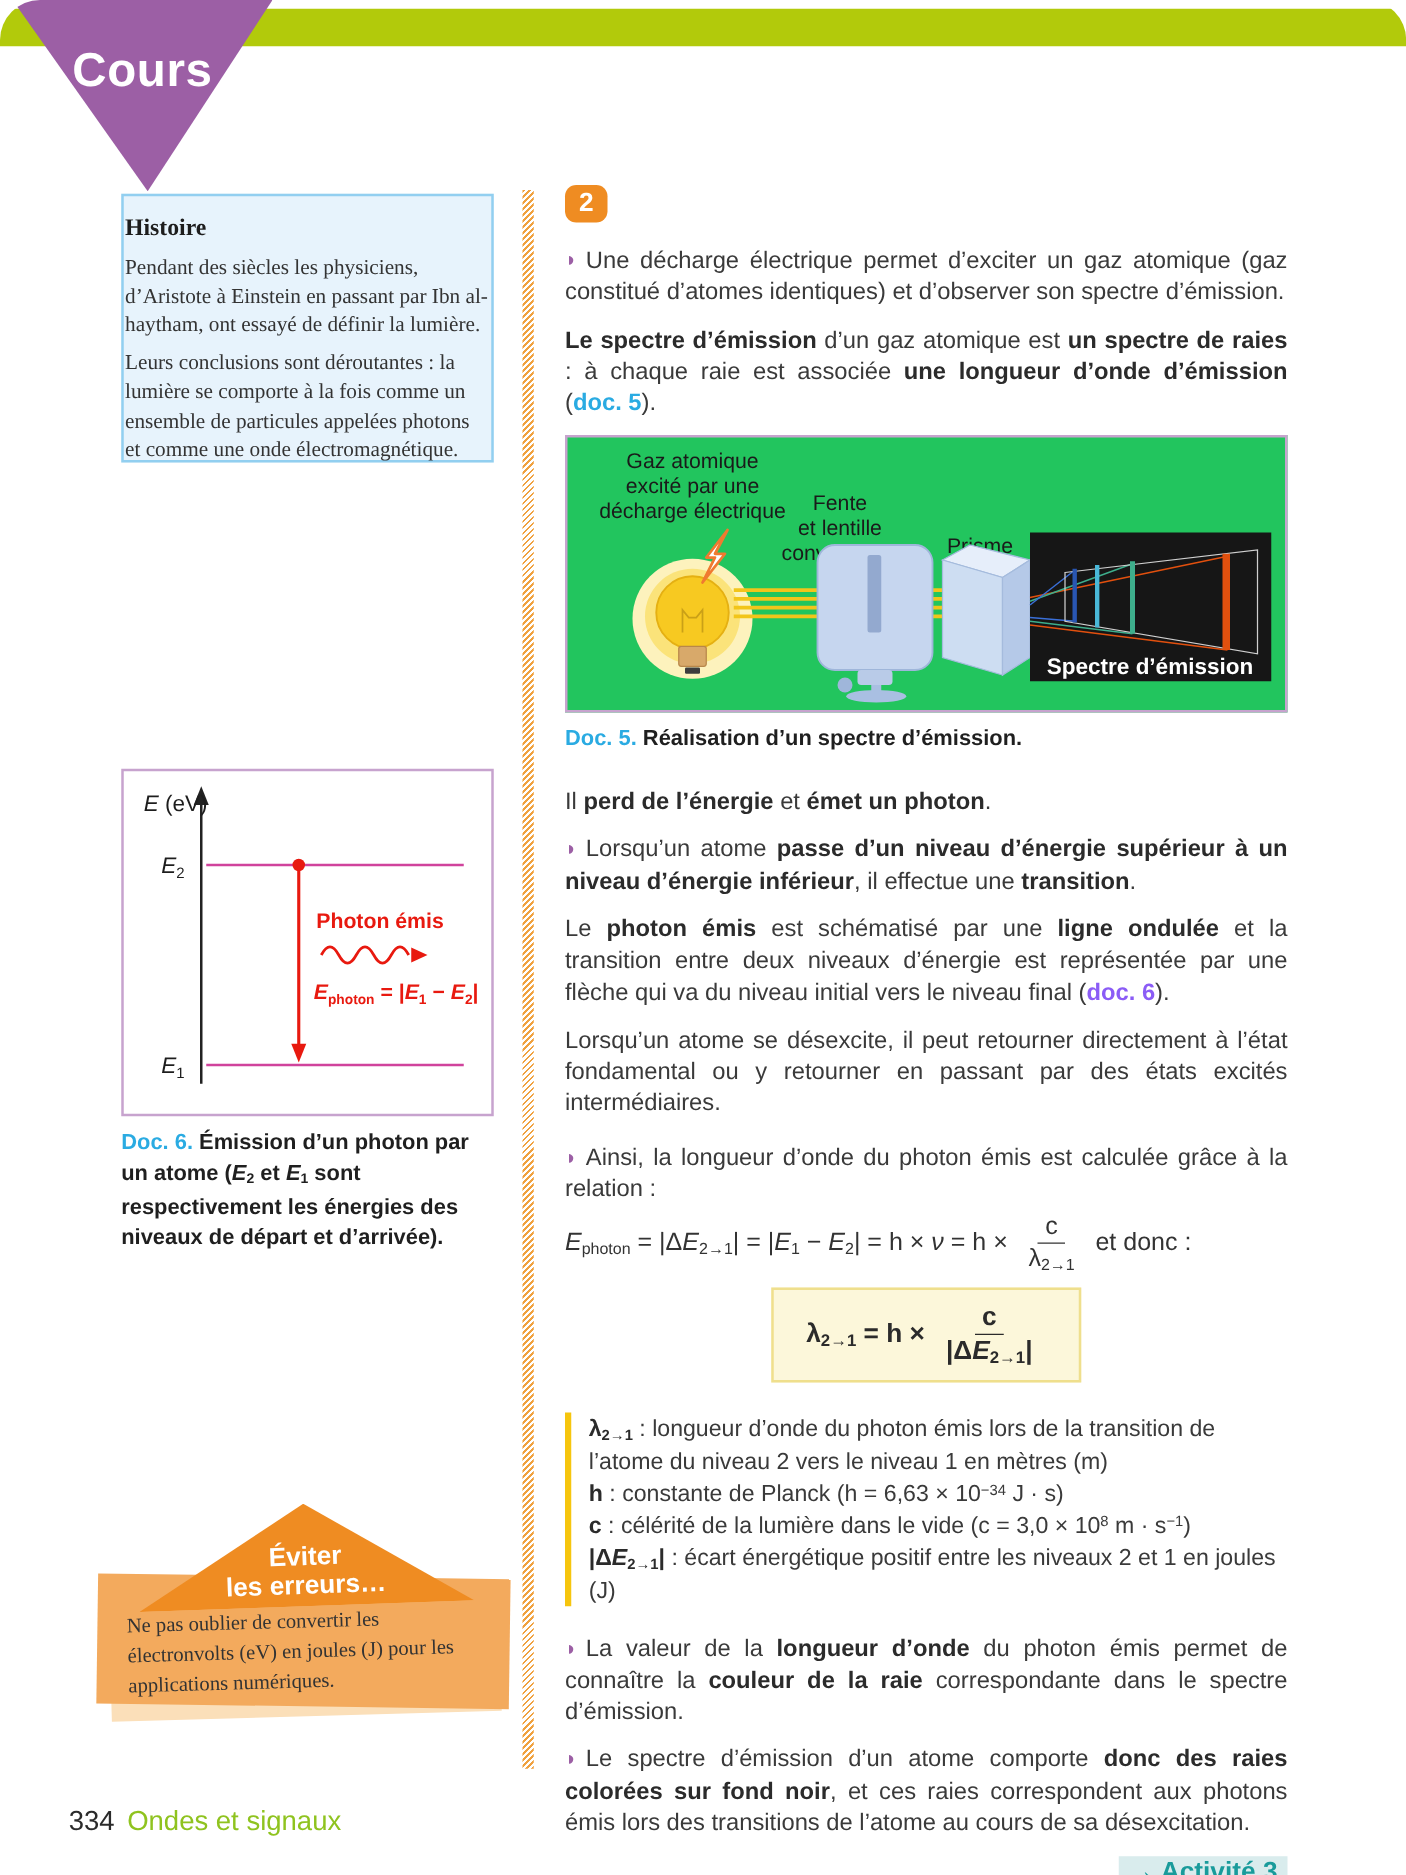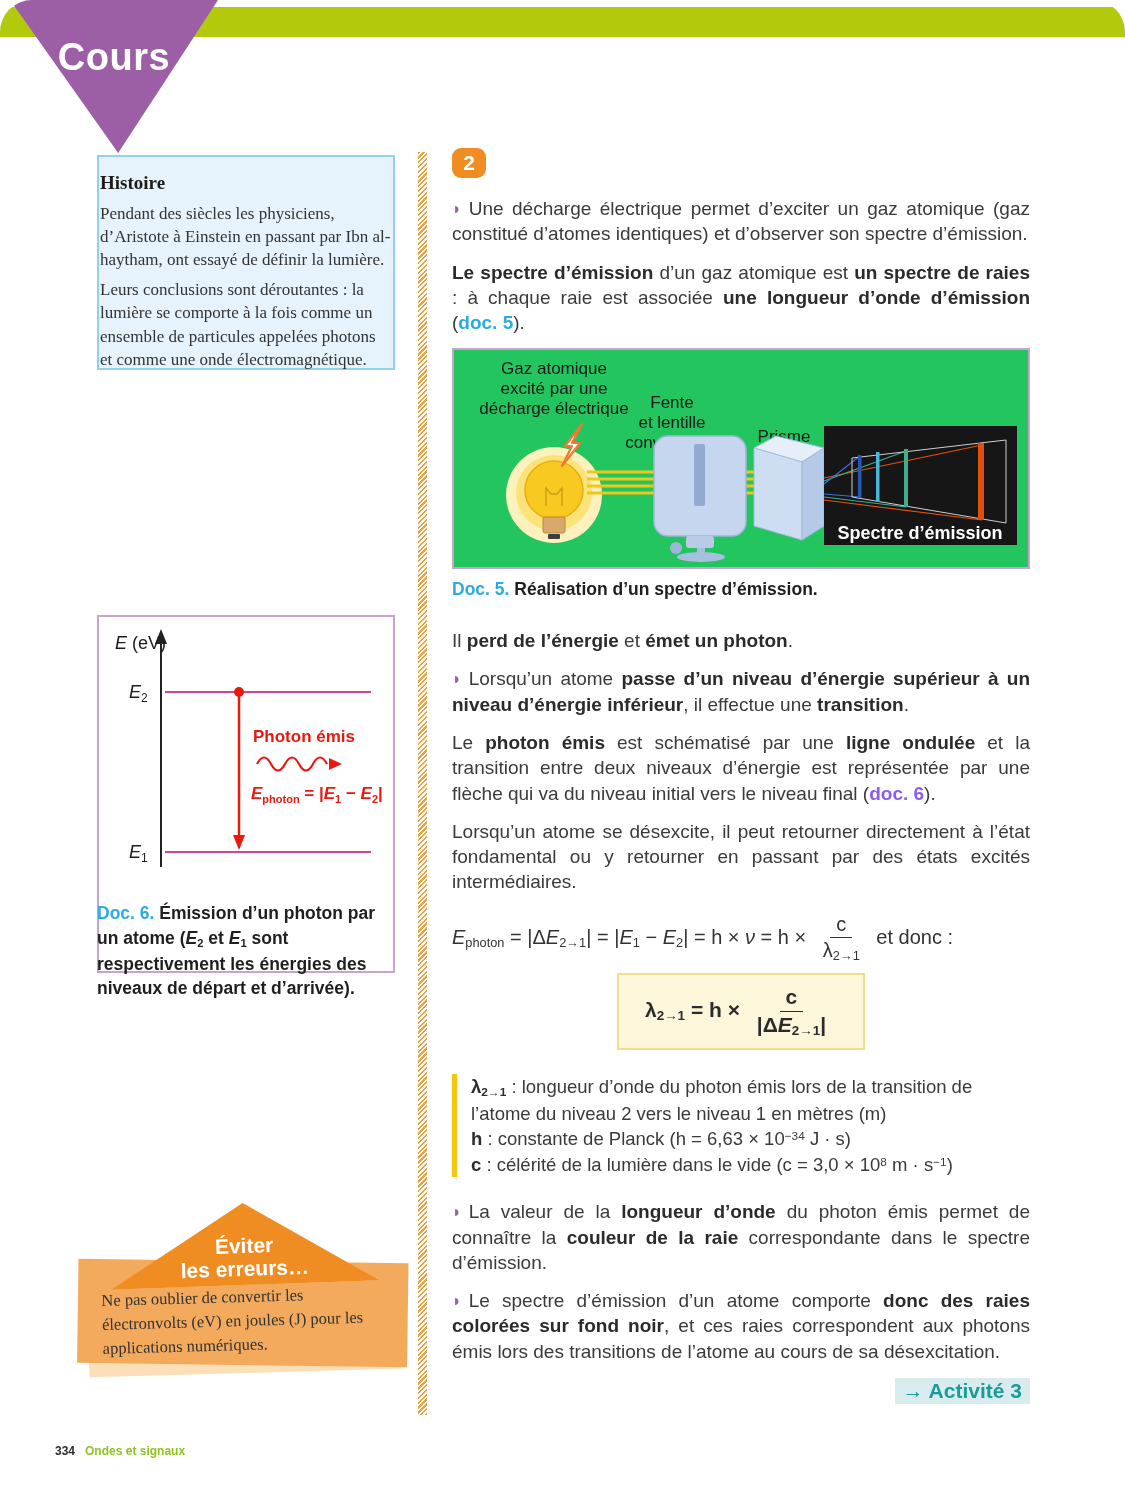--- a/index.html
+++ b/index.html
@@ -14,38 +14,38 @@
   .leftcol-item{position:absolute;left:97px;width:298px;box-sizing:border-box;}
   .divider{position:absolute;left:418px;top:152px;width:9px;height:1263px;
            background:repeating-linear-gradient(135deg,#f0a13e 0,#f0a13e 1.6px,#ffffff 1.6px,#ffffff 3.4px);}
   .main{position:absolute;left:452px;top:148px;width:578px;}
   
   .hist{top:155px;height:215px;background:#e7f3fc;border:2px solid #92cff0;padding:15px 1px;
         font-family:"Liberation Serif",serif;color:#333;}
   .hist h3{margin:0 0 8px 0;font-size:19px;color:#1d1d1d;}
   .hist p{margin:0 0 7px 0;font-size:17px;line-height:1.36;}
   
-  .doc6{top:615px;height:358px;border:2px solid #c7a3ce;background:#fff;}
+  .doc6{top:615px;height:278px;border:2px solid #c7a3ce;background:#fff;}
   .doc-caption{font-weight:bold;font-size:17.5px;color:#1f1f1f;line-height:1.42;}
   .doc6-cap{top:901px;}
   .doc-ref{color:#2aabe2;font-weight:bold;}
   
   .eviter{top:1203px;left:88px;width:312px;}
   .ev-tri{width:268px;height:82px;margin:0 auto -16px auto;background:#ef8c22;
           clip-path:polygon(50% 0,100% 100%,0 100%);display:flex;flex-direction:column;
           justify-content:flex-end;align-items:center;color:#fff;font-weight:bold;font-size:21px;
           line-height:1.12;padding-bottom:4px;box-sizing:border-box;position:relative;z-index:2;
           transform:rotate(-2deg);}
   .ev-body{position:relative;background:#fbdfb9;padding:16px 14px;transform:rotate(-1.6deg);
            font-family:"Liberation Serif",serif;font-size:16.5px;line-height:1.45;color:#333;}
   .ev-body::before{content:"";position:absolute;z-index:-1;inset:-8px -8px 8px -10px;
            background:#f3aa5d;transform:rotate(2.4deg);}
   .ev-body p{margin:0;}
   
-  .footer{position:absolute;left:55px;top:1444px;font-size:12px;font-weight:bold;}
+  .footer{position:absolute;left:55px;top:1444px;font-size:22px;font-weight:normal;}
   .footer .num{color:#2b2b2b;margin-right:10px;}
   .footer .chap{color:#8fc31f;}
   
   .sec-head{display:flex;align-items:center;gap:12px;margin:0 0 18px 0;}
   .sec-badge{width:34px;height:30px;background:#ef8c22;border-radius:9px;color:#fff;font-weight:bold;
              font-size:21px;display:flex;align-items:center;justify-content:center;flex:0 0 auto;}
   .sec-title{color:#ef8c22;font-weight:bold;font-size:26px;letter-spacing:-.2px;}
   .para{font-size:19px;line-height:1.33;text-align:justify;margin:0 0 13px 0;color:#3a3a3a;}
   .bullet{color:#9c5fa5;font-size:16px;margin-right:7px;vertical-align:1px;}
   .bd{font-weight:bold;color:#2b2b2b;}
@@ -205,35 +205,37 @@
     </div>
 
     <p class="para"><span><span>Il </span><span class="bd">perd de l’énergie</span><span> et </span><span class="bd">émet un photon</span><span>.</span></span></p>
 
     <p class="para"><span class="bullet">◗</span><span><span>Lorsqu’un atome </span><span class="bd">passe d’un niveau d’énergie supérieur à un niveau d’énergie inférieur</span><span>, il effectue une </span><span class="bd">transition</span><span>.</span></span></p>
 
     <p class="para"><span><span>Le </span><span class="bd">photon émis</span><span> est schématisé par une </span><span class="bd">ligne ondulée</span><span> et la transition entre deux niveaux d’énergie est représentée par une flèche qui va du niveau initial vers le niveau final (</span><span class="bd" style="color: #8b5cf6;">doc. 6</span><span>).</span></span></p>
 
     <p class="para" style="margin-bottom:18px;"><span><span>Lorsqu’un atome se désexcite, il peut retourner directement à l’état fondamental ou y retourner en passant par des états excités intermédiaires.</span></span></p>
 
+    <p class="para" style="margin-bottom:6px;"><span class="bullet">◗</span><span><span>Ainsi, la longueur d’onde du photon émis est calculée grâce à la relation :</span></span></p>
 
     <div class="relation"><span class="it">E</span><span class="sb">photon</span><span> = |Δ</span><span class="it">E</span><span class="sb">2→1</span><span>| = |</span><span class="it">E</span><span class="sb">1</span><span> − </span><span class="it">E</span><span class="sb">2</span><span>| = h × </span><span class="it">ν</span><span> = h × </span><span class="frac">
           <span class="num"><span>c</span></span>
           <span class="den"><span>λ</span><span class="sb">2→1</span></span>
         </span><span>  et donc :</span></div>
 
     <div class="box-formula"><span class="bd">λ</span><span class="bd sb">2→1</span><span class="bd"> = h × </span><span class="frac">
           <span class="num"><span class="bd">c</span></span>
           <span class="den"><span class="bd">|Δ</span><span class="bd it">E</span><span class="bd sb">2→1</span><span class="bd">|</span></span>
         </span></div>
 
     <div class="defs">
       <p class="def"><span class="bd">λ</span><span class="bd sb">2→1</span><span> : longueur d’onde du photon émis lors de la transition de l’atome du niveau 2 vers le niveau 1 en mètres (m)</span></p>
       <p class="def"><span class="bd">h</span><span> : constante de Planck (h = 6,63 × 10</span><span class="sp">−34</span><span> J · s)</span></p>
       <p class="def"><span class="bd">c</span><span> : célérité de la lumière dans le vide (c = 3,0 × 10</span><span class="sp">8</span><span> m · s</span><span class="sp">−1</span><span>)</span></p>
+      <p class="def"><span class="bd">|Δ</span><span class="bd it">E</span><span class="bd sb">2→1</span><span class="bd">|</span><span> : écart énergétique positif entre les niveaux 2 et 1 en joules (J)</span></p>
     </div>
 
     <p class="para"><span class="bullet">◗</span><span><span>La valeur de la </span><span class="bd">longueur d’onde</span><span> du photon émis permet de connaître la </span><span class="bd">couleur de la raie</span><span> correspondante dans le spectre d’émission.</span></span></p>
 
     <p class="para"><span class="bullet">◗</span><span><span>Le spectre d’émission d’un atome comporte </span><span class="bd">donc des raies colorées sur fond noir</span><span>, et ces raies correspondent aux photons émis lors des transitions de l’atome au cours de sa désexcitation.</span></span></p>
 
     <div class="act-row">
       <a href="#" class="activity">→ Activité 3</a>
     </div>
 

